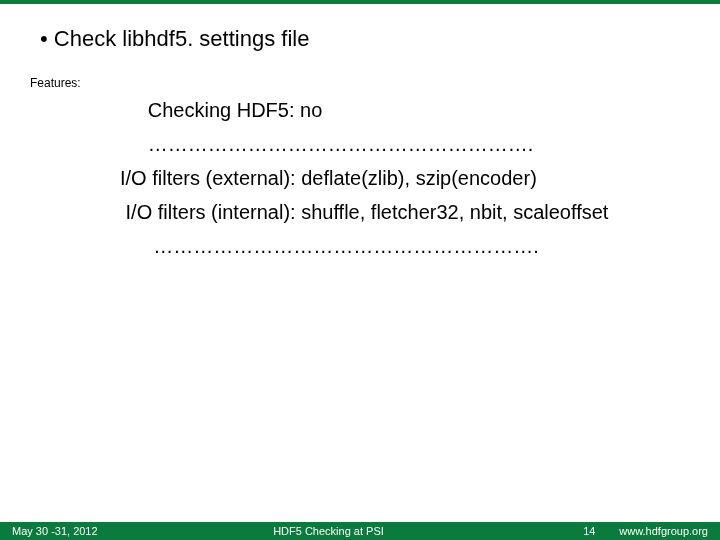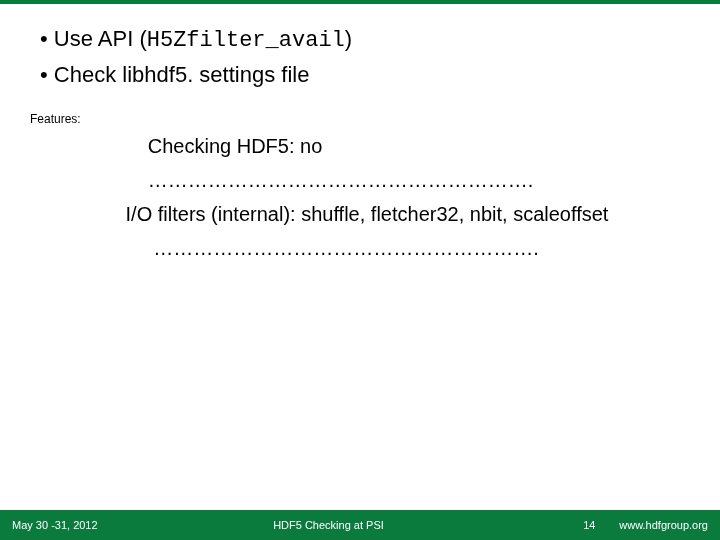--- a/index.html
+++ b/index.html
@@ -9,45 +9,43 @@
   .logo { width: 82px; height: 42px; position: relative; }
   .title { font-size: 28px; font-weight: 400; margin-left: 20px; letter-spacing: 0.2px; }
   .hr { height: 4px; background: #0a7a3d; width: 100%; }
   .body { padding: 18px 30px 0 30px; font-size: 22px; line-height: 1.55; }
   .bullets { list-style: none; padding: 0 0 0 10px; }
   .bullets li::before { content: "• "; }
   .mono { font-family: "Courier New", Courier, monospace; }
   .features-label { margin-top: 18px; font-size: 12px; }
   .features { padding-left: 90px; font-size: 20px; line-height: 1.7; }
   .features .row { white-space: pre; }
-  .footer { position: absolute; bottom: 0; left: 0; right: 0; height: 30px; background: #0a7a3d; color: #fff; font-size: 11px; display: flex; align-items: center; padding: 0 12px; }
+  .footer { position: absolute; bottom: 0; left: 0; right: 0; height: 18px; background: #0a7a3d; color: #fff; font-size: 11px; display: flex; align-items: center; padding: 0 12px; }
   .footer .left { flex: 0 0 auto; }
   .footer .center { flex: 1 1 auto; text-align: center; }
   .footer .num { flex: 0 0 60px; text-align: center; }
   .footer .right { flex: 0 0 auto; }
 </style>
 </head>
 <body>
 
 <div class="slide">
 
   <div class="hr"></div>
 
   <div class="body">
     <ul class="bullets">
-      <li>
-        <span>Use API (</span><span class="mono">H5Zfilter_avail</span><span>)</span>
-      </li>
       <li>Check libhdf5. settings file</li>
     </ul>
 
     <div class="features-label">Features:</div>
     <div class="features">
       <div class="row">     Checking HDF5: no</div>
       <div class="row">     ………………………………………………….</div>
+      <div class="row">I/O filters (external): deflate(zlib), szip(encoder)</div>
       <div class="row"> I/O filters (internal): shuffle, fletcher32, nbit, scaleoffset</div>
       <div class="row">      ………………………………………………….</div>
     </div>
   </div>
 
   <div class="footer">
     <div class="left">May 30 -31, 2012</div>
     <div class="center">HDF5 Checking at PSI</div>
     <div class="num">14</div>
     <div class="right">www.hdfgroup.org</div>

